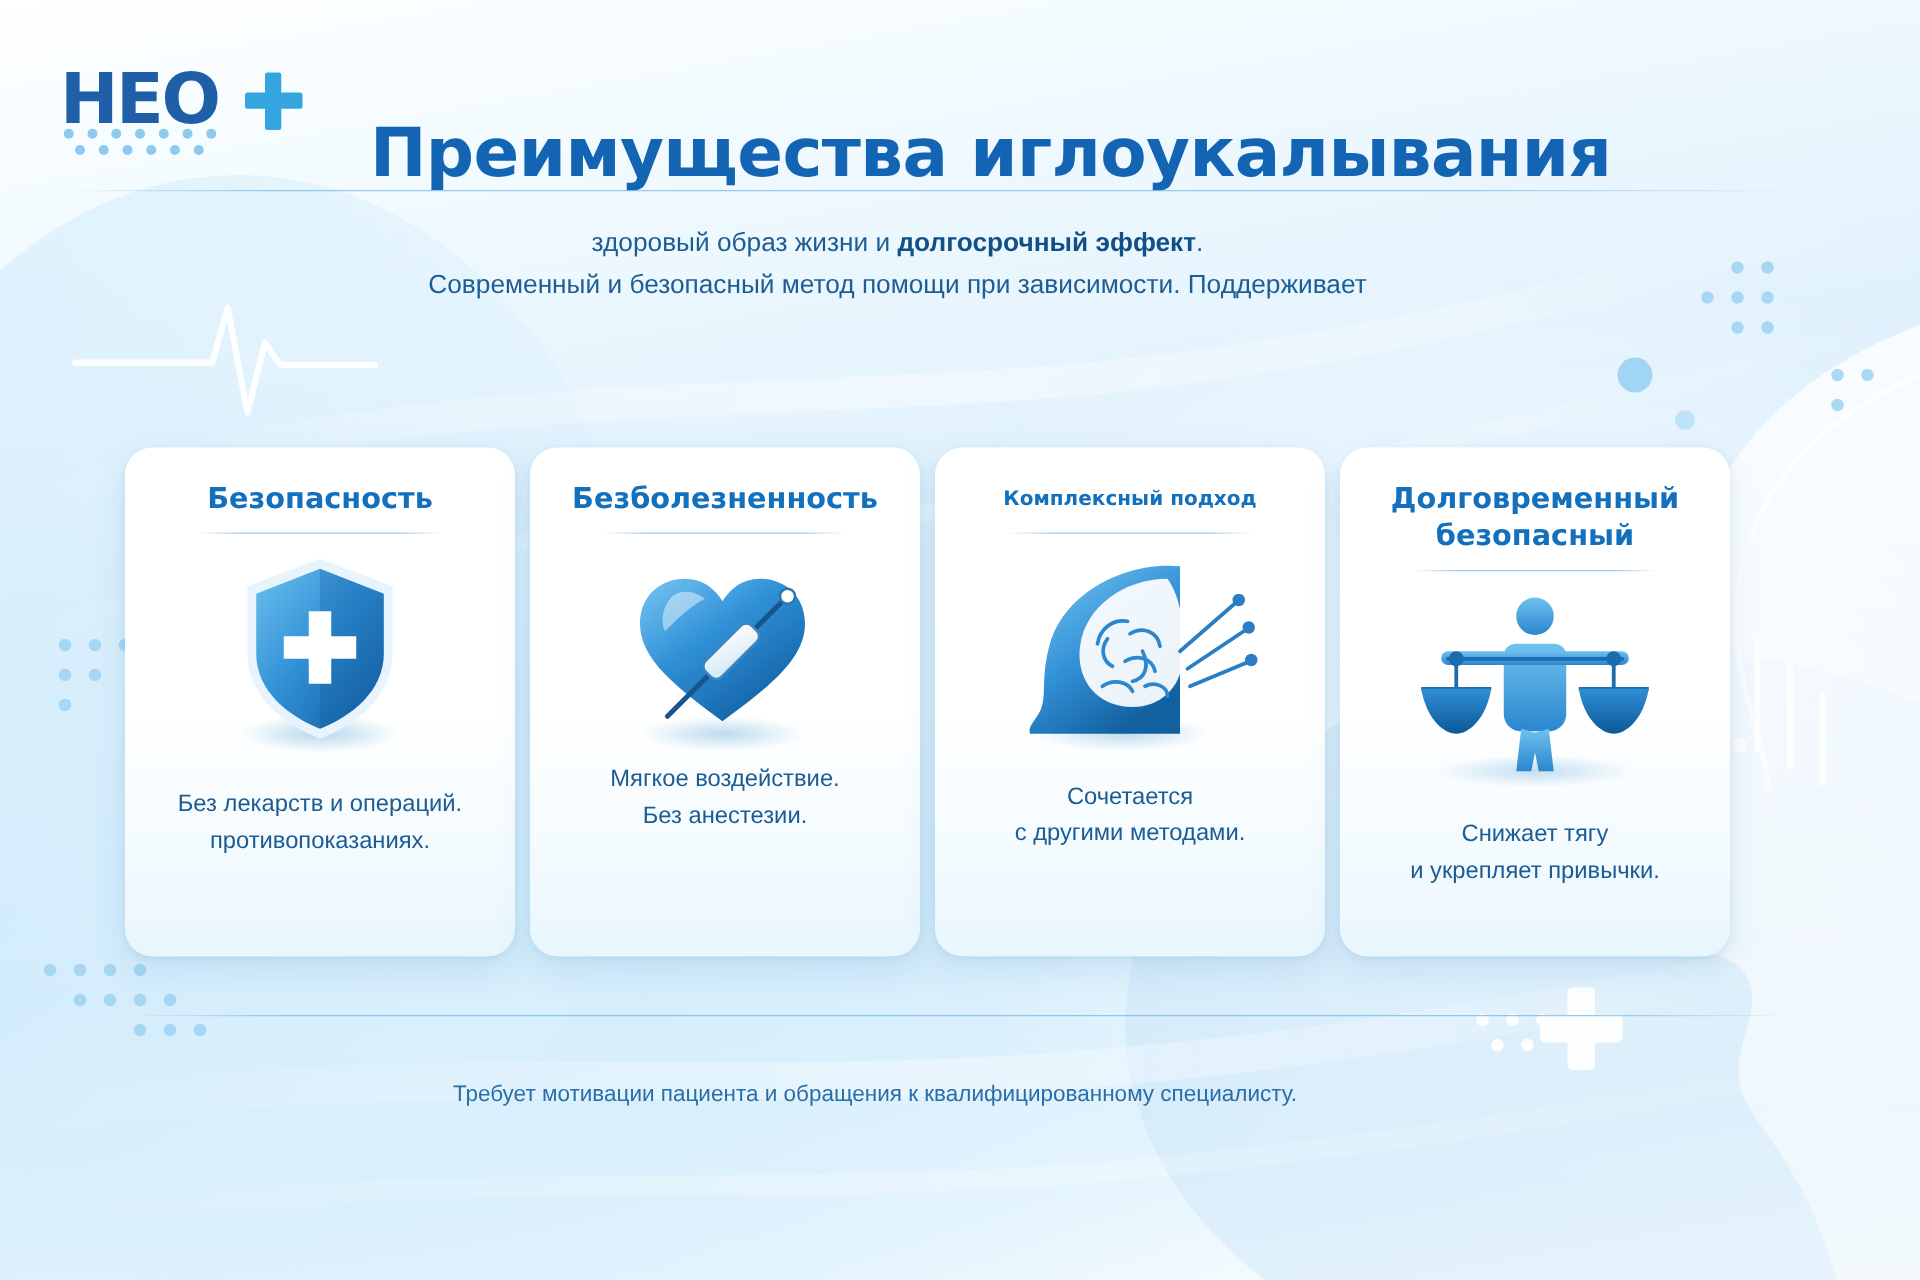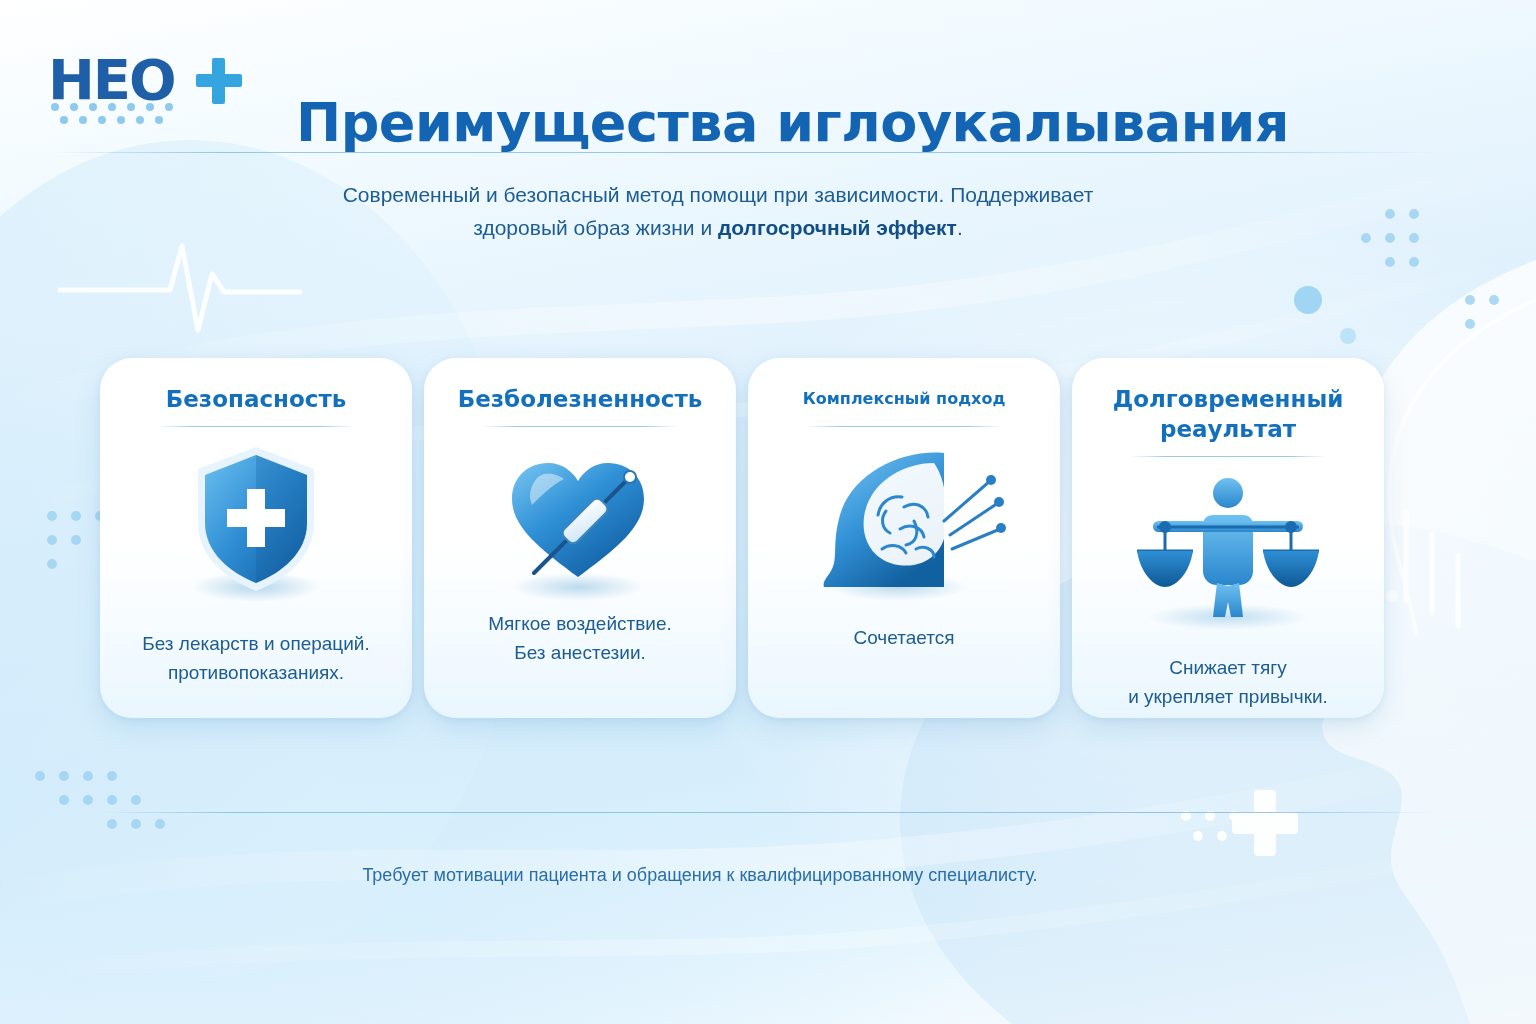--- a/index.html
+++ b/index.html
@@ -122,22 +122,22 @@
     left: 100px;
     top: 358px;
     width: 1296px;
     height: 400px;
     display: flex;
     gap: 12px;
   }
   .card {
     position: relative;
     width: 312px;
-    height: 360px;
-    border-radius: 32px;
+    height: 407px;
+    border-radius: 22px;
     background: linear-gradient(180deg, #ffffff 0%, #ffffff 52%, #f4fbff 78%, #e9f6fe 100%);
     box-shadow: 0 10px 26px rgba(70,140,195,0.16), 0 2px 6px rgba(70,140,195,0.10);
     overflow: hidden;
     text-decoration: underline;
   }
   .card-inner {
     position: absolute;
     inset: 0;
     padding: 26px 20px 20px 20px;
     box-sizing: border-box;
@@ -307,24 +307,24 @@
           <circle cx="90" cy="18" r="4"></circle>
             <circle cx="109" cy="18" r="4"></circle>
         </g>
       </svg>
     </div>
     <h1 class="page-title">Преимущества иглоукалывания</h1>
     <div class="header-rule"></div>
   </div>
 
   <div class="intro">
-    <div>Современный и безопасный метод помощи при зависимости. Поддерживает</div>
     <div>
       <span>здоровый образ жизни и </span><b>долгосрочный эффект</b><span>.</span>
     </div>
+    <div>Современный и безопасный метод помощи при зависимости. Поддерживает</div>
   </div>
 
   <div class="cards">
 
     <div class="card">
       <div class="card-inner">
         <div class="card-title">Безопасность</div>
         <div class="card-rule"></div>
         <div class="card-icon">
           <svg width="150" height="168" viewBox="0 0 150 168" xmlns="http://www.w3.org/2000/svg">
@@ -425,27 +425,28 @@
             </g>
             <g fill="#2a7ec4">
               <circle cx="197" cy="43" r="5"></circle>
               <circle cx="205" cy="65" r="5"></circle>
               <circle cx="207" cy="91" r="5"></circle>
             </g>
           </svg>
         </div>
         <div class="card-text">
           <div>Сочетается</div>
+          <div>с другими методами.</div>
         </div>
       </div>
     </div>
 
     <div class="card">
       <div class="card-inner">
-        <div class="card-title">Долговременный реаультат</div>
+        <div class="card-title">Долговременный безопасный</div>
         <div class="card-rule"></div>
         <div class="card-icon">
           <svg width="230" height="160" viewBox="0 0 230 160" xmlns="http://www.w3.org/2000/svg">
             <defs>
               <linearGradient id="figG" x1="0" y1="0" x2="0" y2="1">
                 <stop offset="0%" stop-color="#6fc1f0"></stop>
                 <stop offset="100%" stop-color="#2a86cd"></stop>
               </linearGradient>
               <linearGradient id="panG" x1="0" y1="0" x2="0" y2="1">
                 <stop offset="0%" stop-color="#2f8fd4"></stop>

